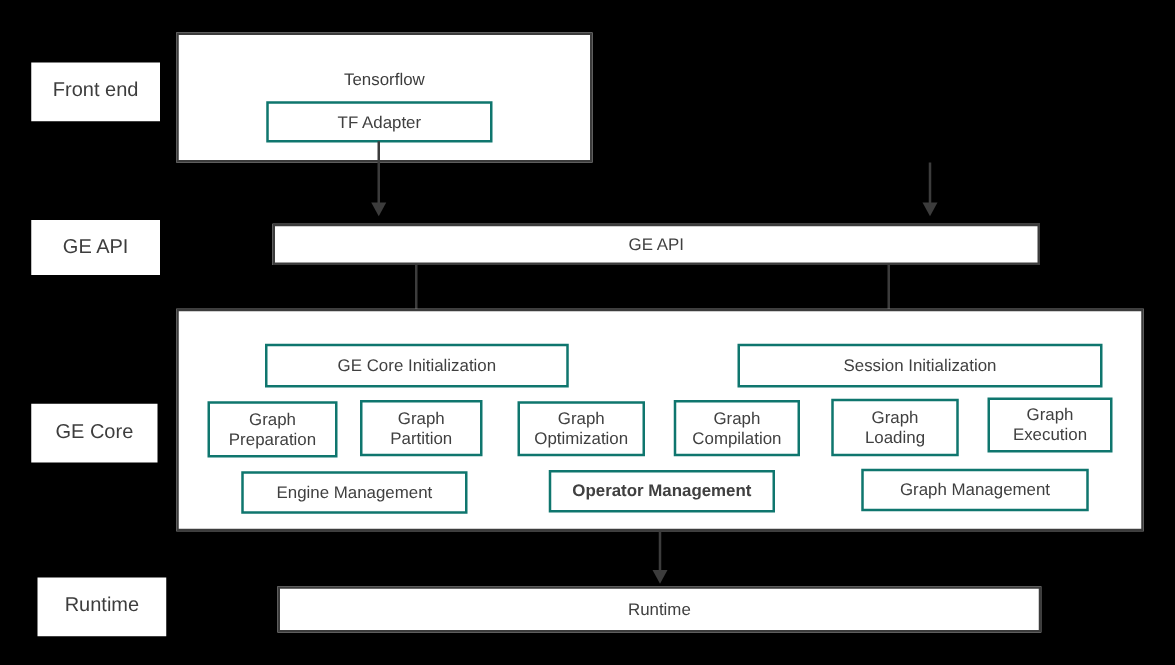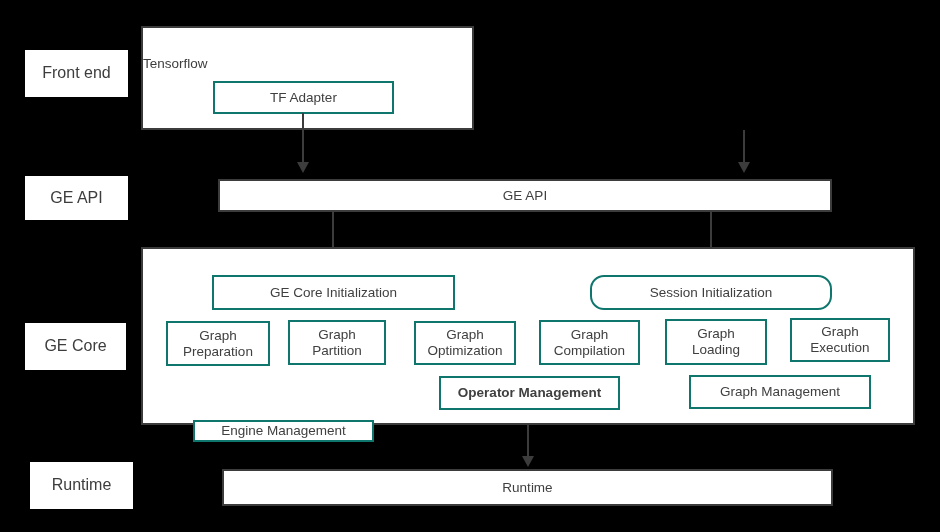--- a/index.html
+++ b/index.html
@@ -31,21 +31,21 @@
   
   .stage-label {
     border: none;
     font-size: 16px;
     color: #3d3d3d;
   }
   
   .frame {
     border: 2px solid #3c3c3c;
     align-items: flex-start;
-    justify-content: flex-start;
+    justify-content: center;
   }
   .frame > .frame-title {
     margin-top: 28px;
     font-size: 13.5px;
     color: #3d3d3d;
   }
   .frame.center-title {
     align-items: center;
   }
   .frame.center-title > .frame-title {
@@ -121,21 +121,21 @@
 
   <div class="conn" style="left:710px; top:212px; height:49px;"></div>
   <div class="arrowhead" style="left:705px; top:259px;"></div>
 
   <div class="node frame" style="left:141px; top:247px; width:774px; height:178px;"></div>
 
   <div class="node box" style="left:212px; top:275px; width:243px; height:35px;">
     <span>GE Core Initialization</span>
   </div>
 
-  <div class="node box" style="left:590px; top:275px; width:242px; height:35px;border-radius:14px;">
+  <div class="node box" style="left:590px; top:275px; width:292px; height:35px;">
     <span>Session Initialization</span>
   </div>
 
   <div class="node box" style="left:166px; top:321px; width:104px; height:45px;">
     <span>Graph
 Preparation</span>
   </div>
 
   <div class="node box" style="left:288px; top:320px; width:98px; height:45px;">
     <span>Graph
@@ -155,21 +155,21 @@
   <div class="node box" style="left:665px; top:319px; width:102px; height:46px;">
     <span>Graph
 Loading</span>
   </div>
 
   <div class="node box" style="left:790px; top:318px; width:100px; height:44px;">
     <span>Graph
 Execution</span>
   </div>
 
-  <div class="node box" style="left:193px; top:377px; width:181px; height:22px;margin-top:43px;">
+  <div class="node box" style="left:193px; top:377px; width:181px; height:34px;">
     <span>Engine Management</span>
   </div>
 
   <div class="node box" style="left:439px; top:376px; width:181px; height:34px;font-weight:bold;">
     <span>Operator Management</span>
   </div>
 
   <div class="node box" style="left:689px; top:375px; width:182px; height:34px;">
     <span>Graph Management</span>
   </div>

